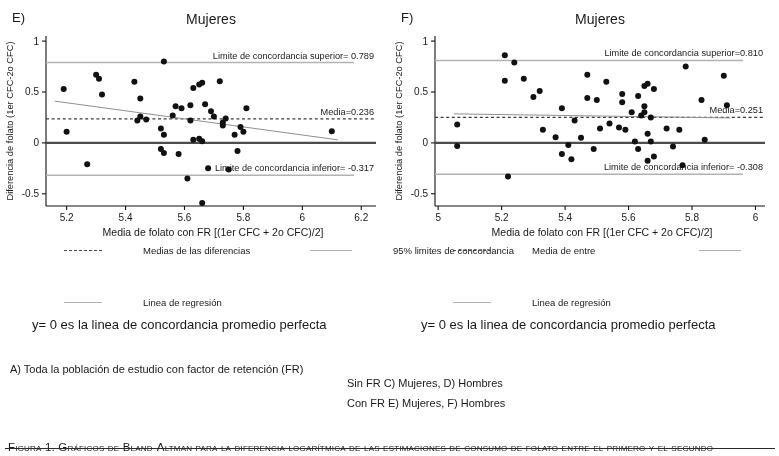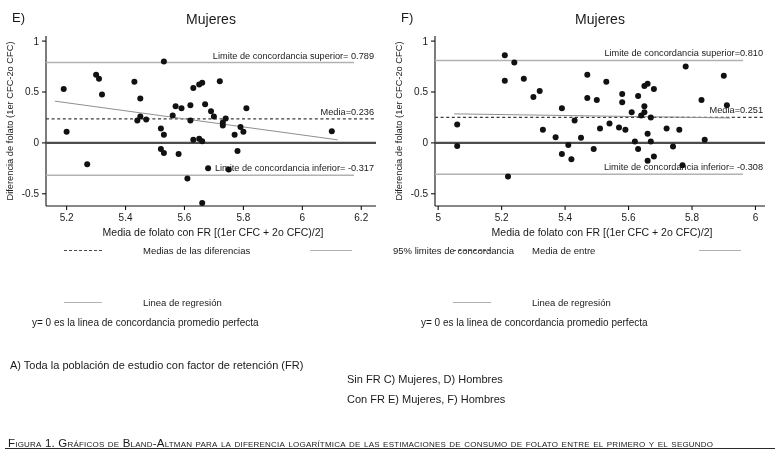--- a/index.html
+++ b/index.html
@@ -13,21 +13,21 @@
   .panel-title{position:absolute;left:44px;right:12px;text-align:center;top:3px;font-size:14px;}
   svg.plot{display:block;}
   .xlabel{font-size:10.5px;text-align:center;padding-left:36px;margin-top:-2px;}
   .legend-grid{display:grid;grid-template-columns:38px 126px 42px auto;
                column-gap:9px;row-gap:3px;margin:7px 0 0 62px;
                font-size:9.5px;align-items:center;gap:41px;}
   .sample{height:0;display:inline-block;}
   .sample.dash{border-top:1.6px dashed #4a4a4a;}
   .sample.sol{border-top:1.6px solid #b2b2b2;}
   .legend-label{white-space:nowrap;}
-  .legend-note{font-size:10px;margin:9px 0 0 30px;}
+  .legend-note{font-size:13px;margin:9px 0 0 30px;}
   .footnotes{display:flex;margin:27px 0 0 10px;font-size:11px;line-height:1.85;}
   .fn-col-left{width:337px;}
   .fn-col-right{width:auto;margin-top:14px;}
   .caption{margin:24px 8px 0 8px;font-size:11.5px;font-weight:400;
            font-variant:small-caps;line-height:1.6;letter-spacing:.2px;}
   .bottom-rule{position:absolute;left:5px;right:4px;bottom:7px;height:0;
                border:none;border-top:1.3px solid #2a2a2a;margin:0;}
 </style>
 </head>
 <body>

